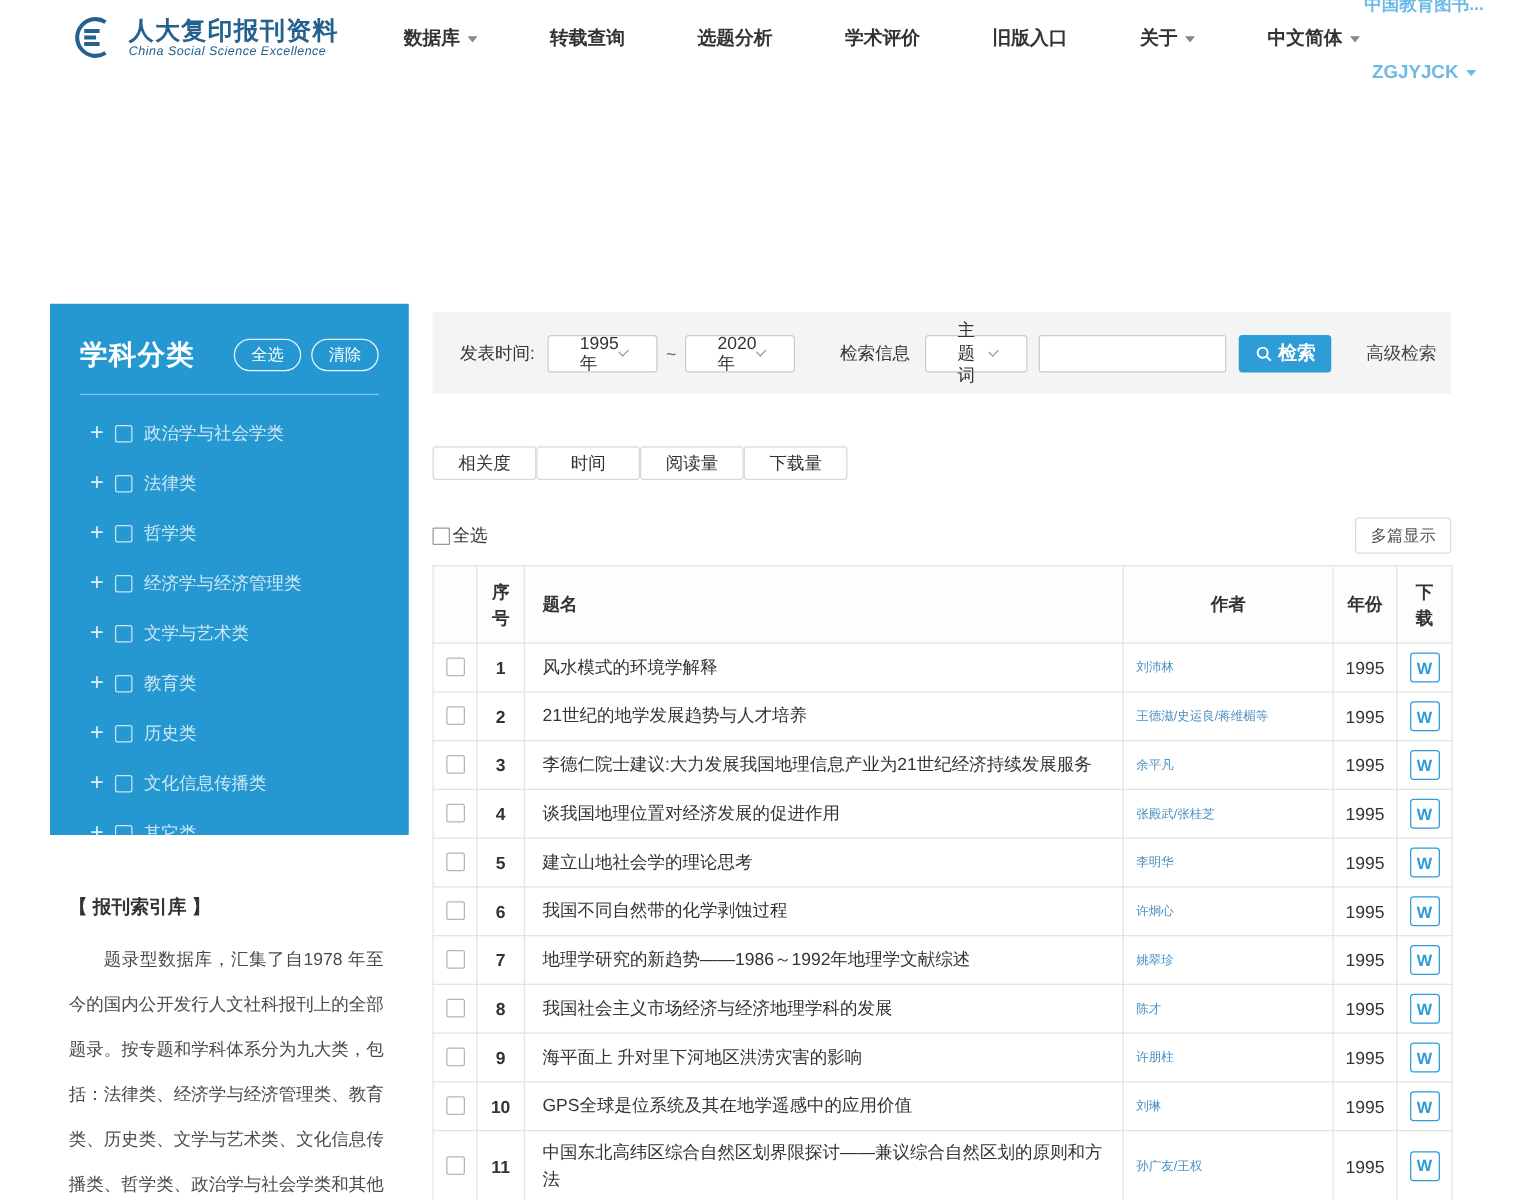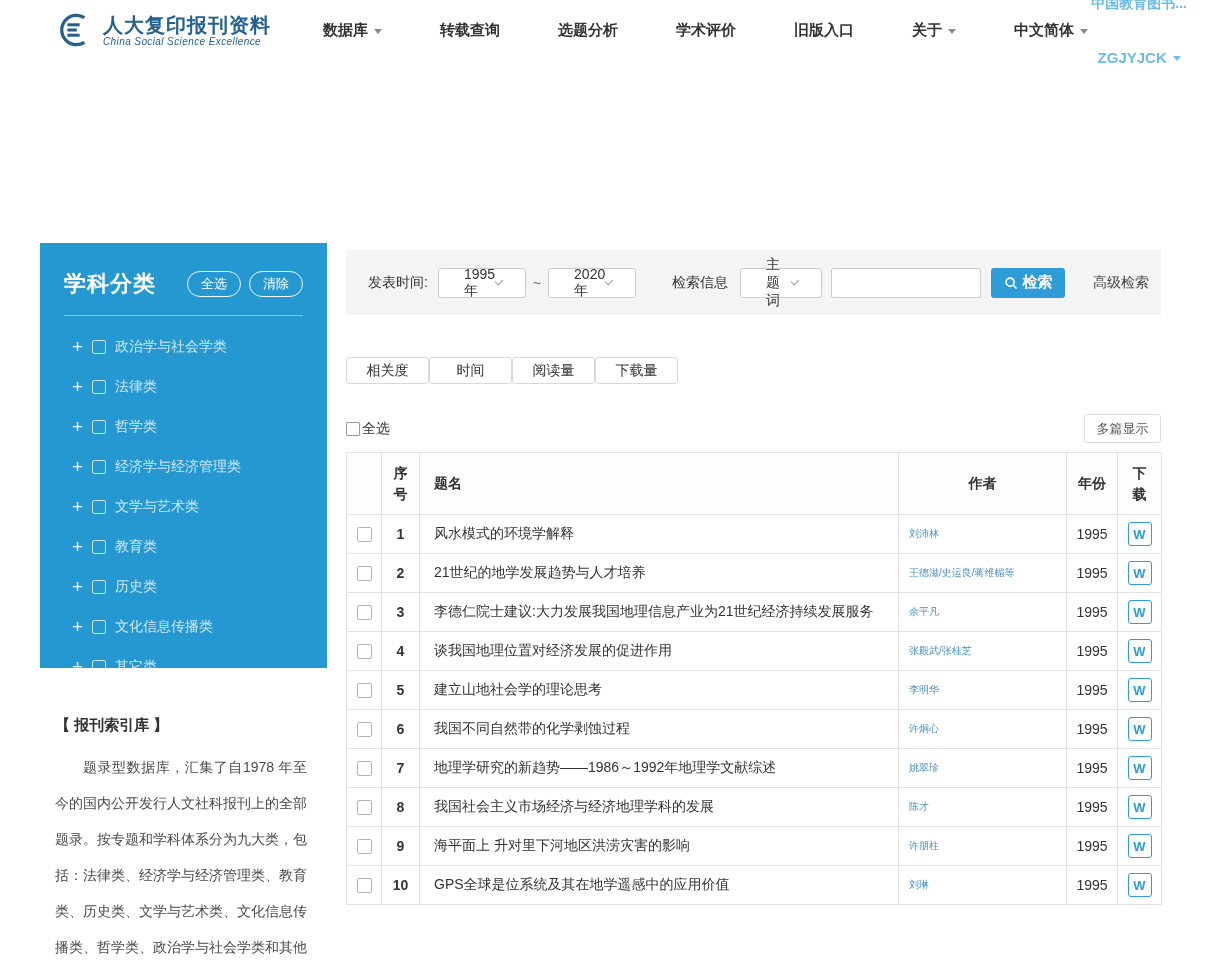--- a/index.html
+++ b/index.html
@@ -348,16 +348,24 @@
     <td class="c-dl"><button class="wbtn">W</button></td>
   </tr>
           <tr>
     <td class="c-check"><input type="checkbox" style=""></td>
     <td class="c-no">10</td>
     <td class="c-title">GPS全球是位系统及其在地学遥感中的应用价值</td>
     <td class="c-author"><a>刘琳</a></td>
     <td class="c-year">1995</td>
     <td class="c-dl"><button class="wbtn">W</button></td>
   </tr>
+          <tr>
+    <td class="c-check"><input type="checkbox" style=""></td>
+    <td class="c-no">11</td>
+    <td class="c-title">中国东北高纬区综合自然区划界限探讨——兼议综合自然区划的原则和方法</td>
+    <td class="c-author"><a>孙广友/王权</a></td>
+    <td class="c-year">1995</td>
+    <td class="c-dl"><button class="wbtn">W</button></td>
+  </tr>
         </tbody>
     </table>
   </div>
 </div>
 
 </body></html>

